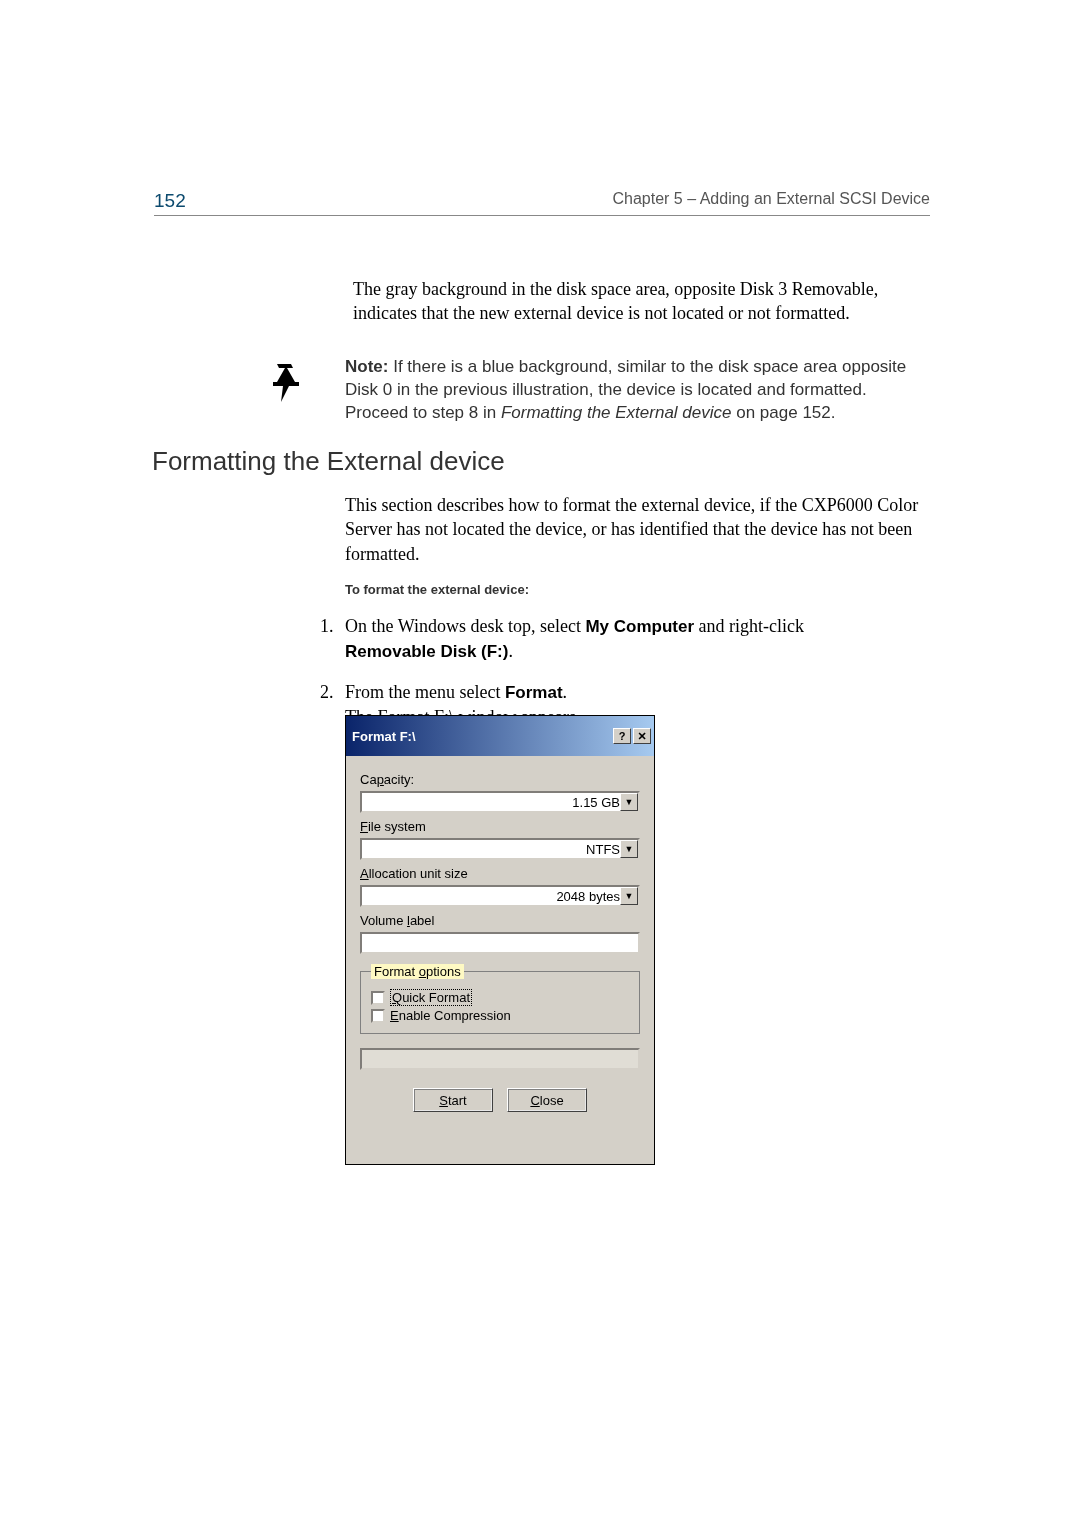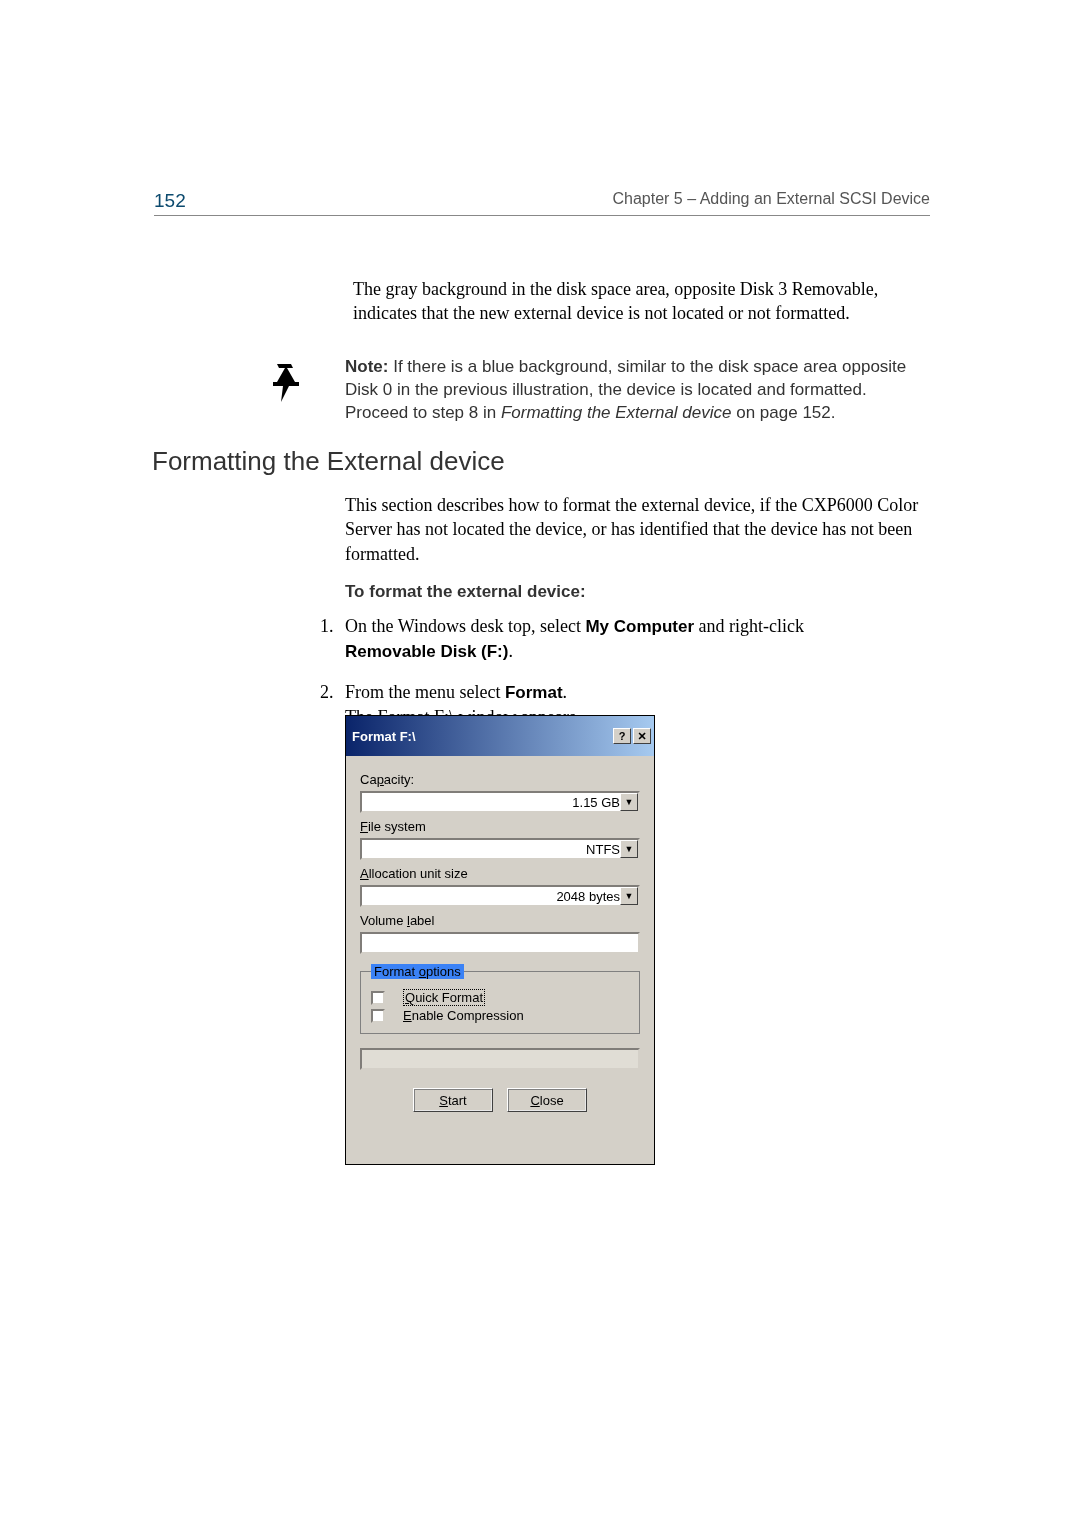--- a/index.html
+++ b/index.html
@@ -77,21 +77,21 @@
       left: 345px;
       right: 155px;
       font-size: 18px;
       line-height: 1.35;
     }
     .proc-title {
       position: absolute;
       top: 582px;
       left: 345px;
       font-family: 'Trebuchet MS', Arial, sans-serif;
-      font-size: 17px;
+      font-size: 13px;
       font-weight: bold;
       color: #333;
     }
     .step-list {
       position: absolute;
       top: 614px;
       left: 320px;
       right: 205px;
       font-size: 18px;
       line-height: 1.35;
@@ -177,26 +177,26 @@
       margin-bottom: 6px;
     }
     .fieldset {
       border: 1px solid #808080;
       border-top-color: #808080;
       margin-top: 10px;
       padding: 8px 10px 10px 10px;
       position: relative;
     }
     .legend {
-      background: #3b82f6;
+      background: #fef9c3;
       font-size: 13px;
       padding: 0 3px;
     }
     .legend .ul { text-decoration: underline; }
-    .chk { display: flex; align-items: center; margin-top: 3px; gap: 18px; }
+    .chk { display: flex; align-items: center; margin-top: 3px; gap: 5px; }
     .chkbox {
       width: 14px; height: 14px;
       background: #fff;
       border: 2px inset #d4d0c8;
       flex-shrink: 0;
     }
     .chk-label .ul { text-decoration: underline; }
     .dottedfocus { border: 1px dotted #000; padding: 0 1px; }
     .disabled-box {
       margin-top: 14px;

